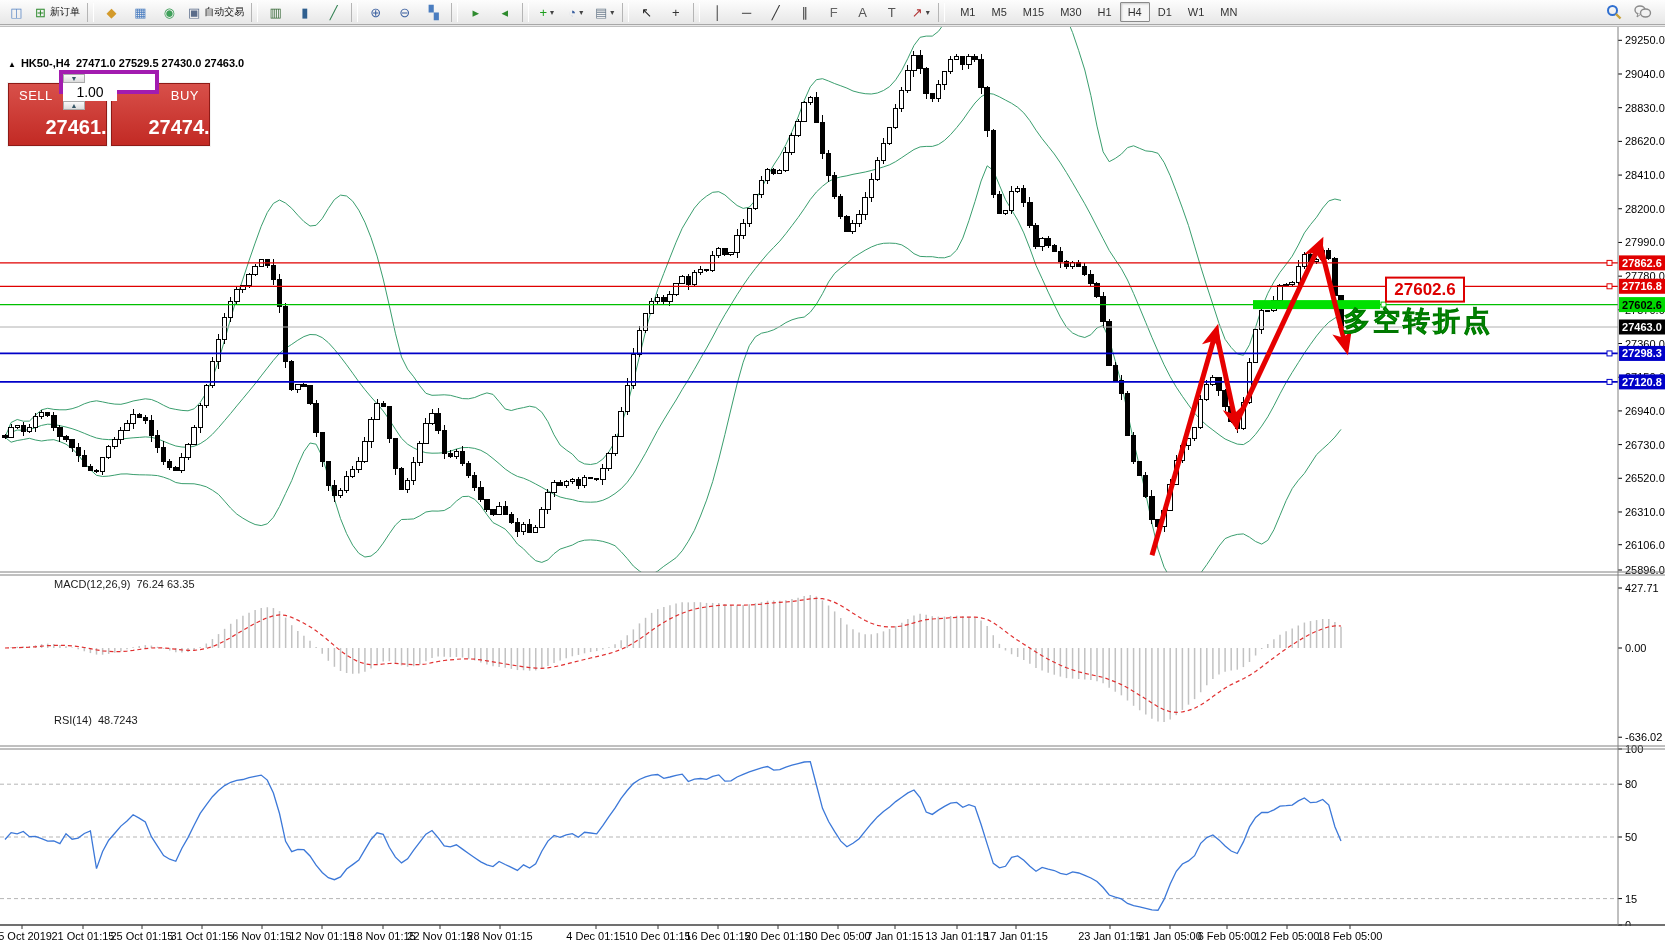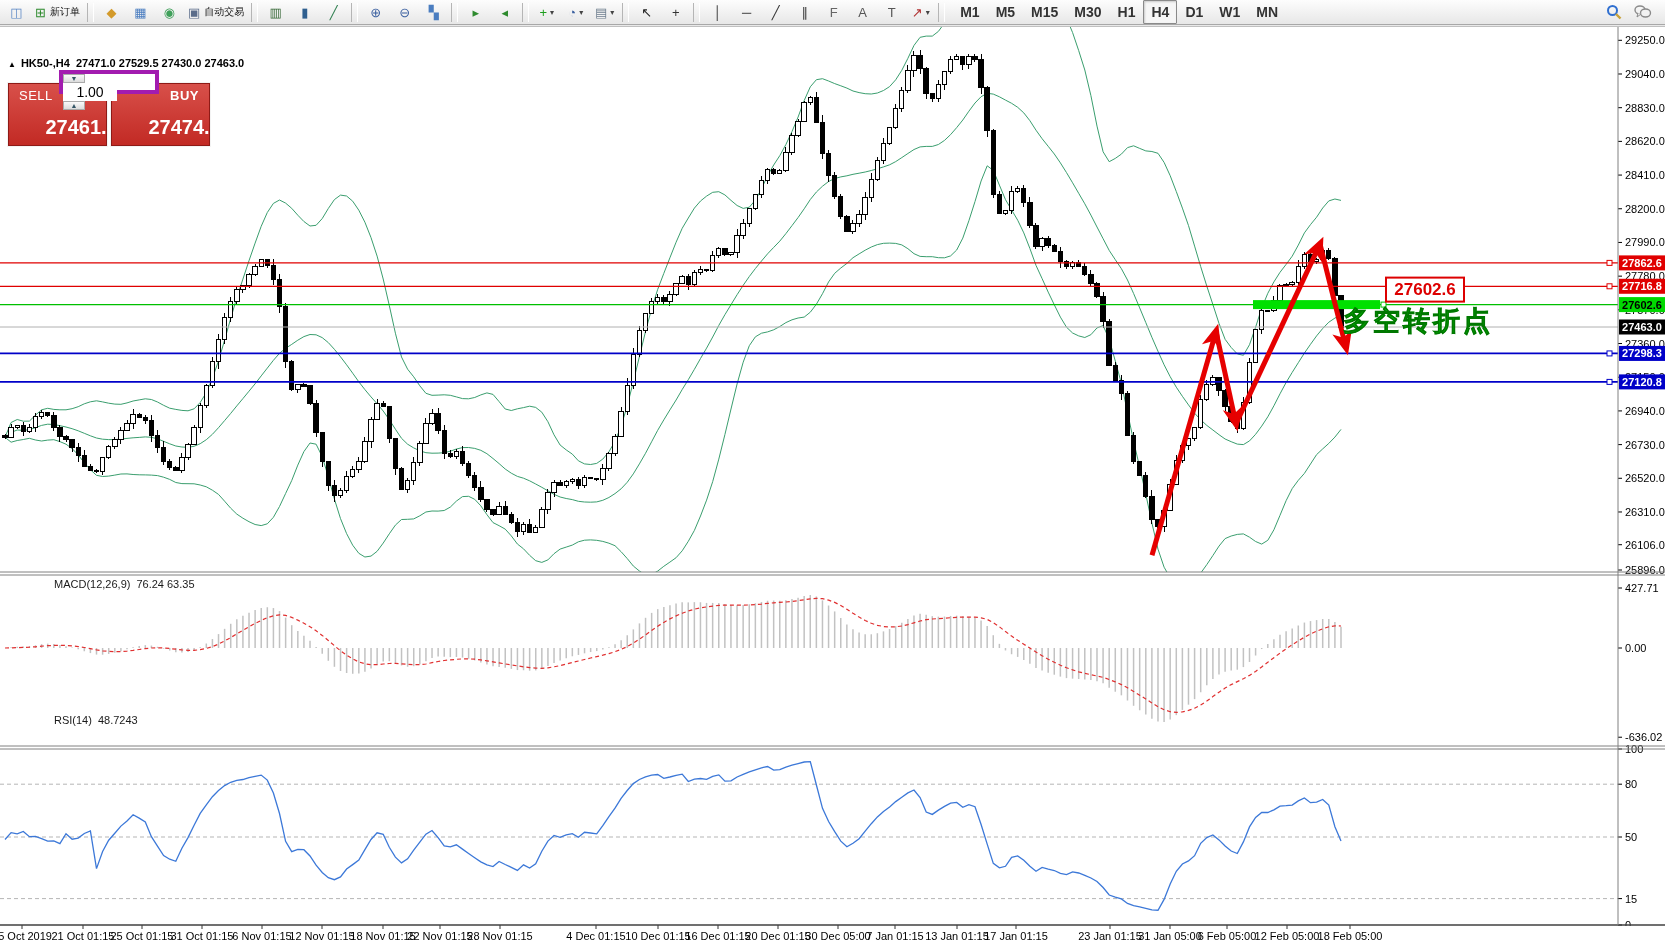--- a/index.html
+++ b/index.html
@@ -5,37 +5,37 @@
   html,body{margin:0;padding:0;background:#e9e9e9;}
   body{width:1665px;height:948px;overflow:hidden;font-family:"Liberation Sans",sans-serif;-webkit-font-smoothing:antialiased;}
   
   .toolbar{position:absolute;left:0;top:0;width:1665px;height:25px;background:linear-gradient(#fdfdfd,#e7e7e7);border-bottom:1px solid #a8a8a8;display:flex;align-items:center;padding:0 2px;box-sizing:border-box;z-index:40;}
   .tb-btn{height:21px;min-width:21px;display:flex;align-items:center;justify-content:center;margin:0 1px;border:1px solid transparent;border-radius:2px;cursor:default;padding:0 2px;}
   .tb-btn .icon{font-size:13px;line-height:13px;}
   .tb-btn .lbl{font-size:10px;margin-left:4px;color:#111;font-family:sans-serif;}
   .tb-btn .caret{font-size:8px;color:#444;margin-left:3px;}
   .tb-sep{width:5px;height:19px;margin:0 3px;border-left:1px solid #b5b5b5;border-right:1px solid #ffffff;}
   .tf-group{display:flex;align-items:center;margin-left:4px;}
-  .tf-btn{font-size:14px;font-weight:bold;color:#333;padding:3px 7px;border:1px solid transparent;border-radius:1px;}
+  .tf-btn{font-size:11px;font-weight:normal;color:#333;padding:3px 7px;border:1px solid transparent;border-radius:1px;}
   .tf-btn.active{border-color:#8a8a8a;background:#f6f6f6;box-shadow:inset 1px 1px 2px rgba(0,0,0,.18);}
   .tb-right{margin-left:auto;display:flex;align-items:center;margin-right:6px;}
   
   .chart-wrap{position:absolute;left:0;top:26px;width:1665px;height:922px;background:#ffffff;}
   svg text{font-family:"Liberation Sans",sans-serif;}
   
   .chart-header{position:absolute;left:8px;top:31px;z-index:30;font-size:11px;font-weight:bold;color:#000;}
   .chart-header .mk{font-size:8px;margin-right:5px;}
   
   .ocp{position:absolute;left:8px;top:44px;width:202px;height:63px;z-index:30;}
   .ocp .btn{position:absolute;top:13px;height:63px;width:99px;background:linear-gradient(#d8504a,#c22a24);border:1px solid #8f1a16;box-sizing:border-box;color:#fff;box-shadow:0 0 0 1px #f3f3f3;}
   .ocp .btn.sell{left:0;}
   .ocp .btn.buy{left:103px;}
   .ocp .side-lbl{position:absolute;top:4px;font-size:13px;letter-spacing:.5px;}
   .ocp .sell .side-lbl{left:10px;}
-  .ocp .buy .side-lbl{right:10px;font-weight:bold;}
+  .ocp .buy .side-lbl{right:10px;}
   .ocp .px{position:absolute;bottom:3px;width:100%;text-align:center;font-weight:bold;white-space:nowrap;padding-left:28px;}
   .ocp .px .i{font-size:20px;}
   .ocp .px .d{font-size:20px;}
   .ocp .px .f{font-size:34px;}
   .vol{position:absolute;left:51px;top:0;width:100px;height:24px;display:flex;z-index:31;border:4px solid #a21caf;background:#fff;box-sizing:border-box;flex-direction:column;}
   .vol .sp{width:20px;background:linear-gradient(#fafafa,#dcdcdc);border:1px solid #aaa;font-size:7px;color:#356;display:flex;align-items:center;justify-content:center;}
   .vol input{flex:1;border:none;outline:none;text-align:center;font-size:14px;width:50px;font-family:"Liberation Sans",sans-serif;}
   
   .pane-label{position:absolute;z-index:25;font-size:11px;color:#1a1a1a;}
   .pane-label b{font-weight:normal;margin-right:6px;padding-left:48px;}

